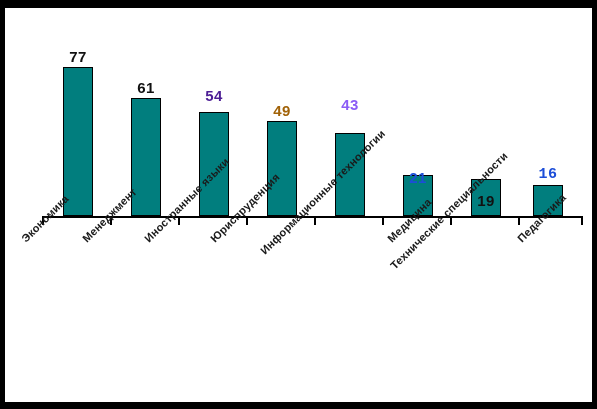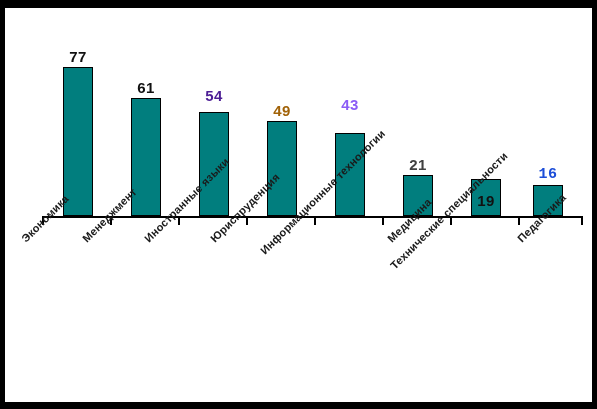--- a/index.html
+++ b/index.html
@@ -105,21 +105,21 @@
       <div class="bar" style="left: 330px; width: 30px; height: 83px; top: 125px; background: rgb(1, 126, 126); border-color: rgb(0, 0, 0);"></div>
       <div class="bar" style="left: 398px; width: 30px; height: 41px; top: 167px; background: rgb(1, 126, 126); border-color: rgb(0, 0, 0);"></div>
       <div class="bar" style="left: 466px; width: 30px; height: 37px; top: 171px; background: rgb(1, 126, 126); border-color: rgb(0, 0, 0);"></div>
       <div class="bar" style="left: 528px; width: 30px; height: 31px; top: 177px; background: rgb(1, 126, 126); border-color: rgb(0, 0, 0);"></div>
 
       <div class="bar-value" style="left: 58px; width: 30px; top: 40px; color: rgb(17, 17, 17);">77</div>
       <div class="bar-value" style="left: 126px; width: 30px; top: 71px; color: rgb(17, 17, 17); text-align: center;">61</div>
       <div class="bar-value" style="left: 194px; width: 30px; top: 79px; color: #4c1d95;">54</div>
       <div class="bar-value" style="left: 262px; width: 30px; top: 94px; color: #a16207;">49</div>
       <div class="bar-value" style="left: 330px; width: 30px; top: 88px; color: #8b5cf6;">43</div>
-      <div class="bar-value" style="left: 398px; width: 30px; top: 148px; color: #404040;">21</div>
+      <div class="bar-value" style="left: 398px; width: 30px; top: 161px; color: #1d4ed8;">21</div>
       <div class="bar-value" style="left: 466px; width: 30px; top: 152px; color: rgb(17, 17, 17); margin-top: 32px;">19</div>
       <div class="bar-value" style="left: 528px; width: 30px; top: 158px; color: #1d4ed8; font-family: Liberation Mono, monospace;">16</div>
 
       <div class="cat-label" style="left:14px;  top:228px;">Экономика</div>
       <div class="cat-label" style="left:75px;  top:228px;">Менеджмент</div>
       <div class="cat-label" style="left:137px; top:228px;">Иностранные языки</div>
       <div class="cat-label" style="left:203px; top:228px;">Юриспруденция</div>
       <div class="cat-label" style="left:253px; top:240px;">Информационные технологии</div>
       <div class="cat-label" style="left:380px; top:228px;">Медицина</div>
       <div class="cat-label" style="left:383px; top:255px;">Технические специальности</div>

